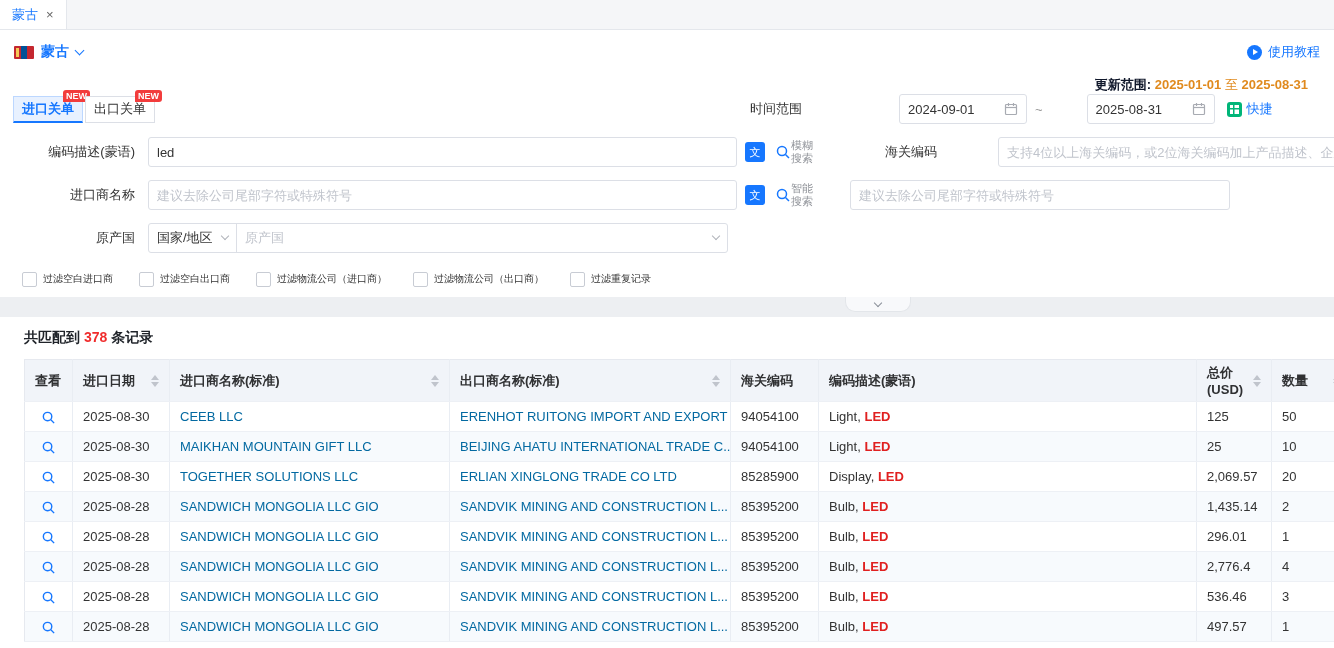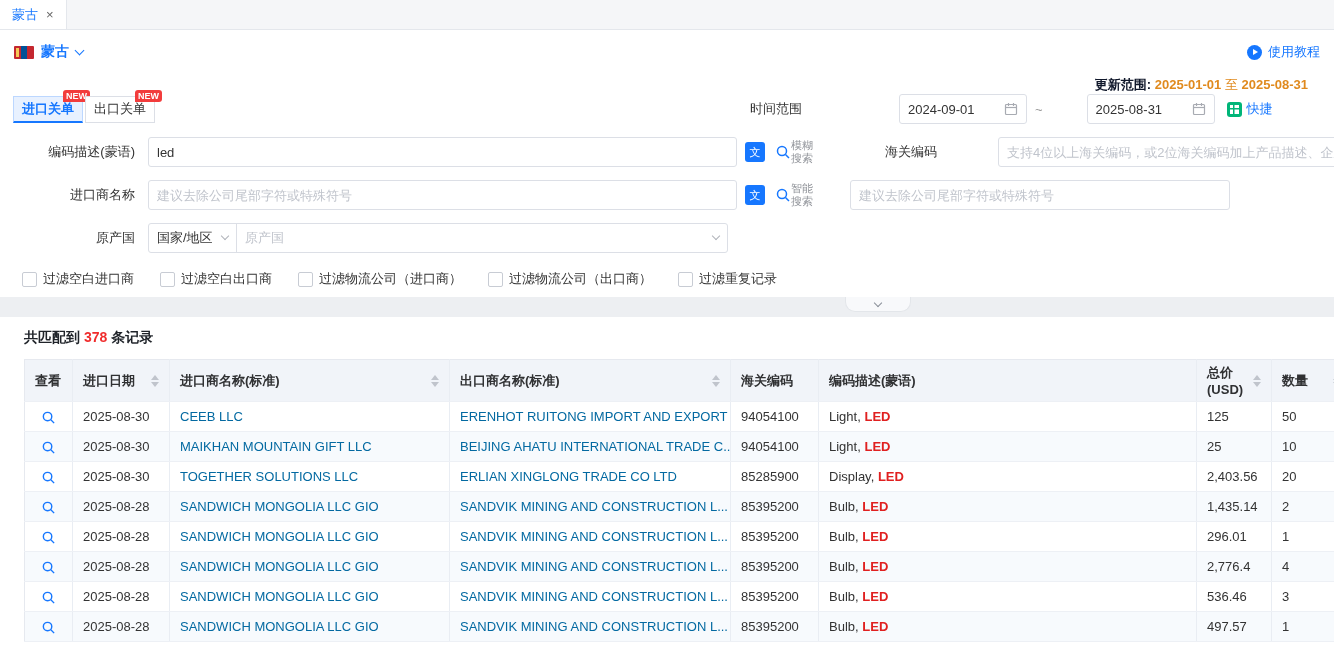--- a/index.html
+++ b/index.html
@@ -60,21 +60,21 @@
   .quick-icon{width:15px;height:15px;border-radius:3px;position:relative;flex:none;background:linear-gradient(#00b578,#00b578) center/1.5px 100% no-repeat,linear-gradient(#00b578,#00b578) center/100% 1.5px no-repeat,#00b578;}
   .quick-icon::before{content:"";position:absolute;inset:3px;background:linear-gradient(#00b578,#00b578) center/1.5px 100% no-repeat,linear-gradient(#00b578,#00b578) center/100% 1.5px no-repeat,#fff;}
 
   .origin-group{display:flex;width:580px;height:30px;border:1px solid #dcdfe6;border-radius:3px;align-items:center;overflow:hidden;background:#fff;}
   .origin-select{width:88px;height:100%;border-right:1px solid #dcdfe6;display:flex;align-items:center;justify-content:space-between;padding:0 8px;cursor:pointer;flex:none;color:#333;}
   .origin-select .chev{color:#b0b3ba;width:6px;height:6px;}
   .origin-input{flex:1;display:flex;align-items:center;padding:0 8px;color:#c0c4cc;cursor:pointer;justify-content:space-between;}
   .origin-input .chev{color:#b0b3ba;width:6px;height:6px;}
 
   .checkline{display:flex;gap:26px;padding-left:22px;margin-top:16px;height:20px;align-items:center;}
-  .chk{display:flex;align-items:center;gap:6px;cursor:pointer;color:#333;font-size:13px;}
+  .chk{display:flex;align-items:center;gap:6px;cursor:pointer;color:#333;font-size:10px;}
   .chk .box{width:15px;height:15px;border:1px solid #c8ccd4;border-radius:2px;background:#fff;flex:none;}
 
   .collapse-band{height:20px;background:#edeff2;position:relative;}
   .collapse-tab{position:absolute;left:845px;top:0;width:66px;height:15px;background:#f8f9fb;border:1px solid #e3e6ea;border-top:none;border-radius:0 0 10px 10px;display:flex;align-items:center;justify-content:center;cursor:pointer;}
   .collapse-tab .chev{color:#8a8f99;width:6px;height:6px;margin-top:-3px;}
 
   
   .results{background:#fff;padding:12px 0 0 24px;}
   .summary{font-size:14px;font-weight:bold;color:#1f2329;margin-bottom:12px;}
   .summary .cnt{color:#f02c2c;margin:0 4px;}
@@ -374,21 +374,21 @@
                   <circle cx="7" cy="7" r="4.5"></circle>
                   <line x1="10.5" y1="10.5" x2="14" y2="14"></line>
                 </svg>
       </span>
     </td>
     <td>2025-08-30</td>
     <td><a>TOGETHER SOLUTIONS LLC</a></td>
     <td><a>ERLIAN XINGLONG TRADE CO LTD</a></td>
     <td>85285900</td>
     <td><span>Display,</span> <span class="hl">LED</span></td>
-    <td>2,403.56</td>
+    <td>2,069.57</td>
     <td>20</td>
   </tr>
 
   <tr>
     <td class="c-view">
       <span class="view-btn">
         <svg width="15" height="15" viewBox="0 0 16 16" fill="none" stroke="#1677ff" stroke-width="1.5">
                   <circle cx="7" cy="7" r="4.5"></circle>
                   <line x1="10.5" y1="10.5" x2="14" y2="14"></line>
                 </svg>

